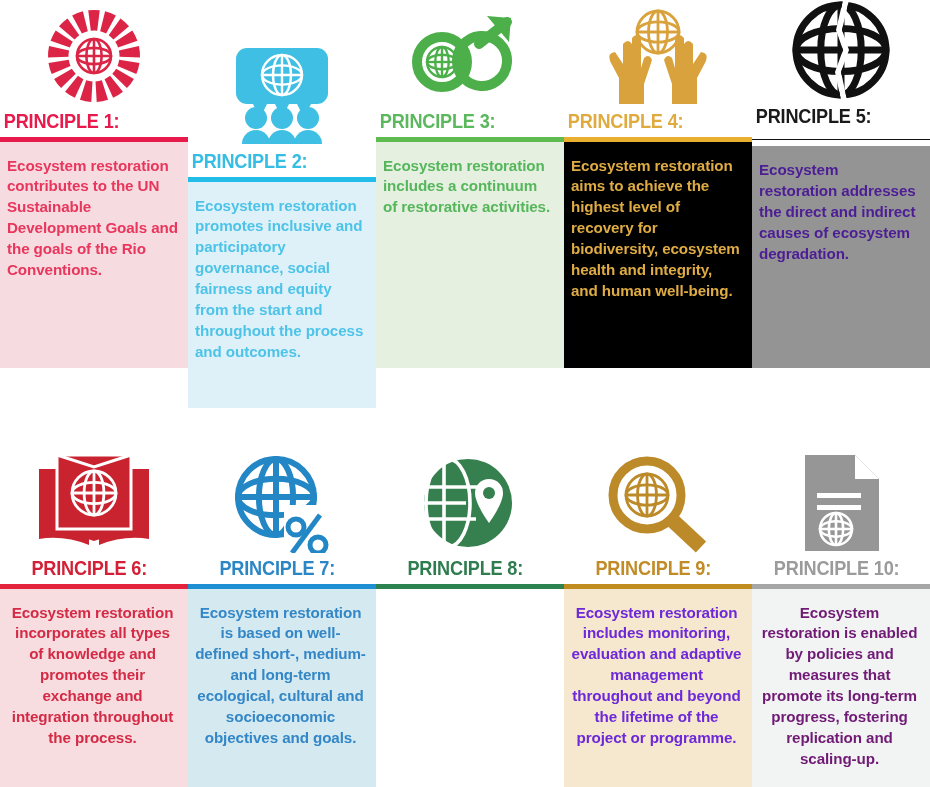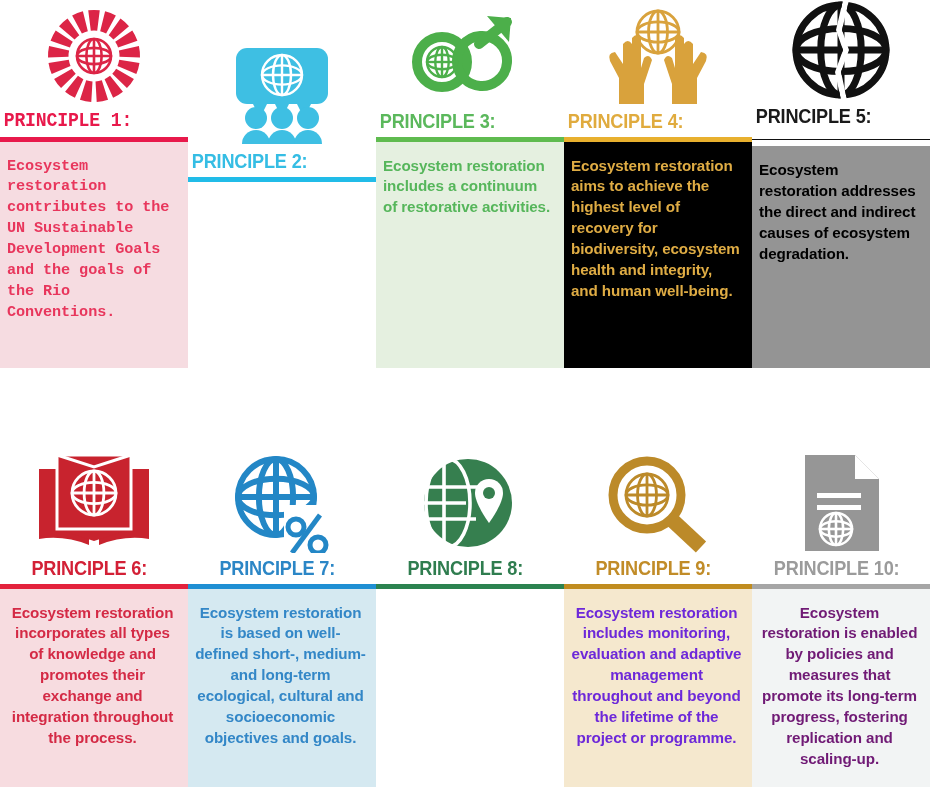--- a/index.html
+++ b/index.html
@@ -54,21 +54,21 @@
   .row1 .body { min-height: 222px; }
   .row2 .card { height: 380px; text-align: center; }
   .row2 .body { min-height: 230px; }
   .row2 { margin-top: 39px; }
 </style>
 </head>
 <body>
 
 <div id="infographic">
   <div class="row row1">
-      <div class="card" style="width: 188px; font-family: Liberation Mono, monospace;">
+      <div class="card" style="width: 188px;">
         <div class="icon-box">
           <svg width="100" height="100" viewBox="0 0 100 100">
             <path d="M46.80400254411024 24.701075116480816 L44.234671256042 4.362723739534026 A46 46 0 0 1 55.765328743957994 4.362723739534019 L53.19599745588976 24.701075116480816 A25.5 25.5 0 0 0 46.80400254411024 24.701075116480816 Z" fill="#DC2546"></path>
             <path d="M56.15884690480192 25.254927666236014 L61.1100767694466 5.361830299876729 A46 46 0 0 1 71.86209466370167 9.527184223044877 L62.119204650530264 27.56398255842705 A25.5 25.5 0 0 0 56.15884690480192 25.254927666236014 Z" fill="#DC2546"></path>
             <path d="M64.68190486365128 29.15073935184529 L76.48500485207683 12.389569026858162 A46 46 0 0 1 85.00626355706392 20.157722744847725 L69.40564610228543 33.45699847812211 A25.5 25.5 0 0 0 64.68190486365128 29.15073935184529 Z" fill="#DC2546"></path>
             <path d="M71.22209021542122 35.86235921772933 L88.28298627095592 24.496804863354864 A46 46 0 0 1 93.42264258064202 34.81862617172564 L74.07124751752983 41.58423842128269 A25.5 25.5 0 0 0 71.22209021542122 35.86235921772933 Z" fill="#DC2546"></path>
             <path d="M74.89611468793709 44.483345810630965 L94.9106382605924 40.04838852113821 A46 46 0 0 1 95.97455311053565 51.52985825700841 L75.48589357214476 50.84807359899379 A25.5 25.5 0 0 0 74.89611468793709 44.483345810630965 Z" fill="#DC2546"></path>
             <path d="M75.20778091771324 53.84938712064302 L95.47285969469839 56.943992452924675 A46 46 0 0 1 92.31734548905825 68.03447450744494 L73.45852847763011 59.997371737822746 A25.5 25.5 0 0 0 75.20778091771324 53.84938712064302 Z" fill="#DC2546"></path>
             <path d="M72.11499665341618 62.69554736982187 L89.89371945322137 72.90177172595317 A46 46 0 0 1 82.94494587077736 82.10343504317802 L68.26295912401788 67.79646942610955 A25.5 25.5 0 0 0 72.11499665341618 62.69554736982187 Z" fill="#DC2546"></path>
             <path d="M66.03545954764849 69.82710359824976 L78.9267113408561 85.76653982429369 A46 46 0 0 1 69.12314875840094 91.8366487850553 L60.600875942157046 73.19205530475891 A25.5 25.5 0 0 0 66.03545954764849 69.82710359824976 Z" fill="#DC2546"></path>
@@ -107,20 +107,21 @@
       <circle cx="26" cy="72" r="11" fill="#3EBFE3"></circle>
       <path d="M12 98 a14 14 0 0 1 28 0 Z" fill="#3EBFE3"></path>
       <circle cx="52" cy="72" r="11" fill="#3EBFE3"></circle>
       <path d="M38 98 a14 14 0 0 1 28 0 Z" fill="#3EBFE3"></path>
       <circle cx="78" cy="72" r="11" fill="#3EBFE3"></circle>
       <path d="M64 98 a14 14 0 0 1 28 0 Z" fill="#3EBFE3"></path>
     </svg>
         </div>
         <div class="title" style="color: rgb(53, 189, 228);">PRINCIPLE 2:</div>
         <div class="rule" style="background: rgb(33, 188, 232);"></div>
+        <div class="body" style="background: rgb(223, 241, 248); color: rgb(78, 195, 232);">Ecosystem restoration promotes inclusive and participatory governance, social fairness and equity from the start and throughout the process and outcomes.</div>
       </div>
       <div class="card" style="width: 188px;">
         <div class="icon-box">
     <svg width="122" height="100" viewBox="0 0 122 100">
       <circle cx="33" cy="56" r="25" fill="none" stroke="#4CAF4A" stroke-width="10"></circle>
       <path d="M53 40 A25 25 0 1 1 88 75 A25 25 0 0 1 53 40" fill="none" stroke="#4CAF4A" stroke-width="10" stroke-linecap="round"></path>
       <path d="M70 38 L98 16" stroke="#4CAF4A" stroke-width="10" stroke-linecap="round" fill="none"></path>
       <path d="M78 10 L102 12 L100 36 Z" fill="#4CAF4A"></path>
       <circle cx="33" cy="56" r="15" fill="none" stroke="#4CAF4A" stroke-width="2.4"></circle>
             <line x1="33" y1="41" x2="33" y2="71" stroke="#4CAF4A" stroke-width="2.4"></line>
@@ -171,21 +172,21 @@
               <circle cx="50" cy="50" r="45" fill="none" stroke="#111111" stroke-width="7"></circle>
               <line x1="50" y1="5" x2="50" y2="95" stroke="#111111" stroke-width="7"></line>
               <line x1="5" y1="50" x2="95" y2="50" stroke="#111111" stroke-width="7"></line>
               <ellipse cx="50" cy="50" rx="20.25" ry="45" fill="none" stroke="#111111" stroke-width="7"></ellipse>
               <ellipse cx="50" cy="50" rx="45" ry="21.599999999999998" fill="none" stroke="#111111" stroke-width="7"></ellipse>
             </g>
     </svg>
         </div>
         <div class="title" style="color: rgb(26, 26, 26);">PRINCIPLE 5:</div>
         <div class="rule" style="background: rgb(17, 17, 17);"></div>
-        <div class="body" style="background: rgb(148, 148, 148); color: #000000;">Ecosystem restoration addresses the direct and indirect causes of ecosystem degradation.</div>
+        <div class="body" style="background: rgb(148, 148, 148); color: #4c1d95;">Ecosystem restoration addresses the direct and indirect causes of ecosystem degradation.</div>
       </div>
     </div>
   <div class="row row2">
       <div class="card" style="width: 188px;">
         <div class="icon-box">
     <svg width="118" height="100" viewBox="0 0 118 100">
       <path d="M4 16 L54 16 L54 92 q-25 -10 -50 -6 Z" fill="#C8232E"></path>
       <path d="M114 16 L64 16 L64 92 q25 -10 50 -6 Z" fill="#C8232E"></path>
       <rect x="22" y="2" width="74" height="74" fill="#C8232E"></rect>
       <path d="M22 76 L59 88 L96 76 Z" fill="#C8232E"></path>

